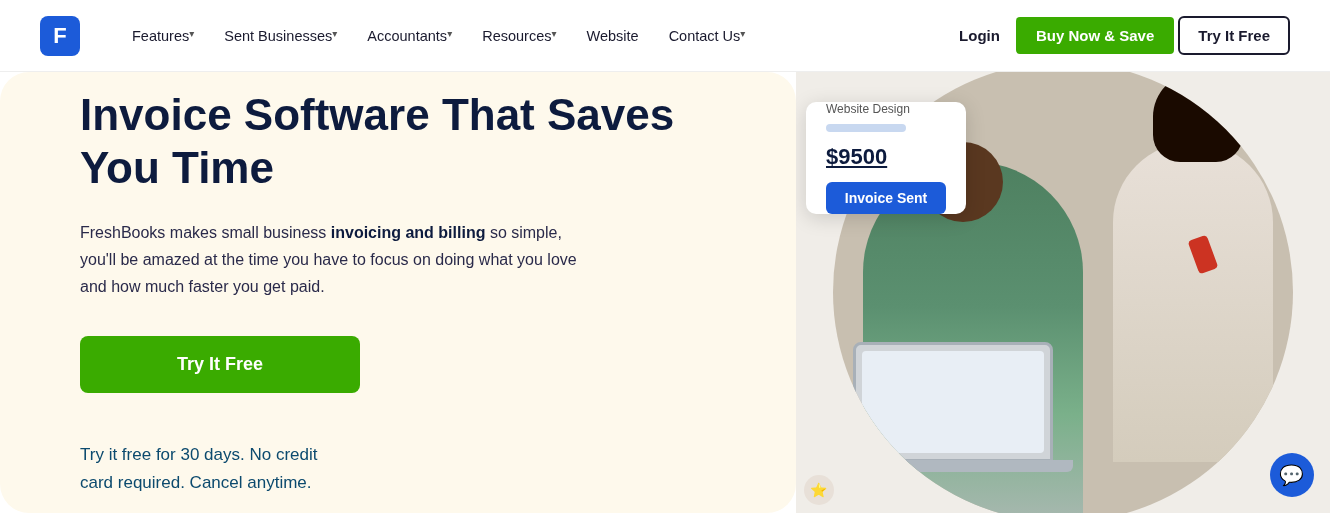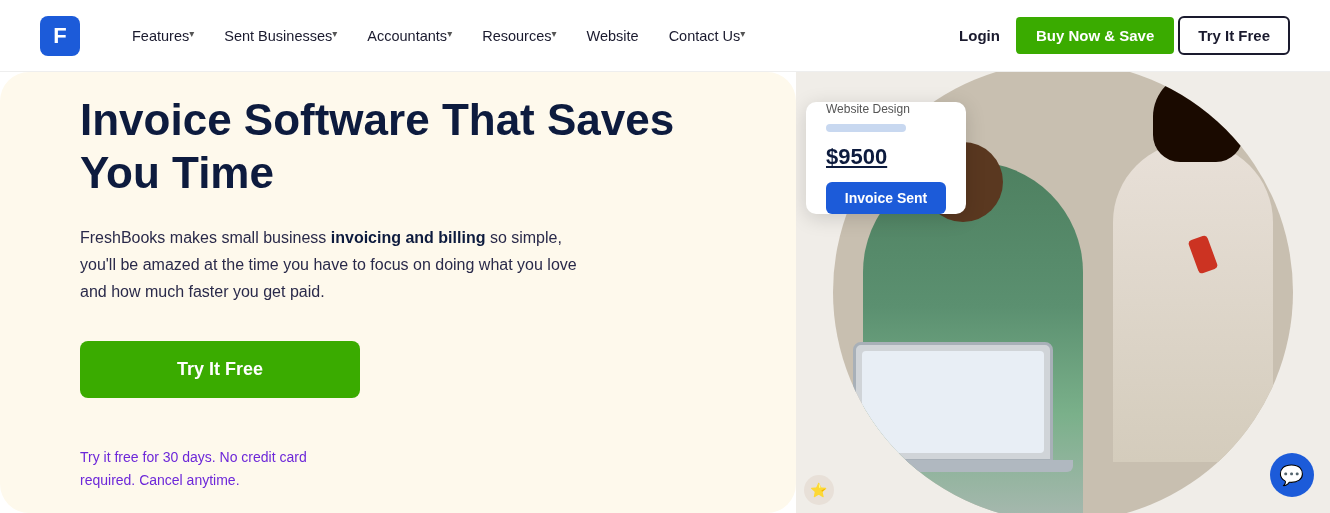--- a/index.html
+++ b/index.html
@@ -133,22 +133,22 @@
       border-radius: 8px;
       font-size: 18px;
       font-weight: 700;
       cursor: pointer;
       width: 280px;
       text-align: center;
       display: block;
       margin-bottom: 12px;
     }
     .hero-subtext {
-      font-size: 14px;
-      color: #6d28d9;
+      font-size: 17px;
+      color: #0c4a6e;
       line-height: 1.6;
       max-width: 240px;
       margin-top: 36px;
     }
 
     
     .hero-right {
       flex: 1;
       position: relative;
       overflow: hidden;

